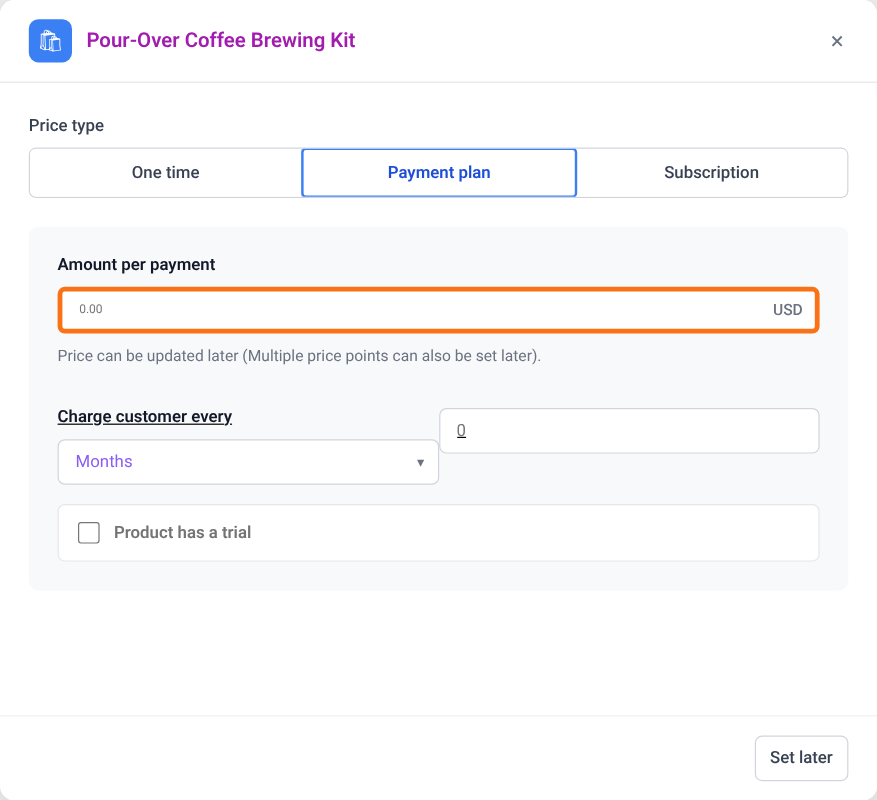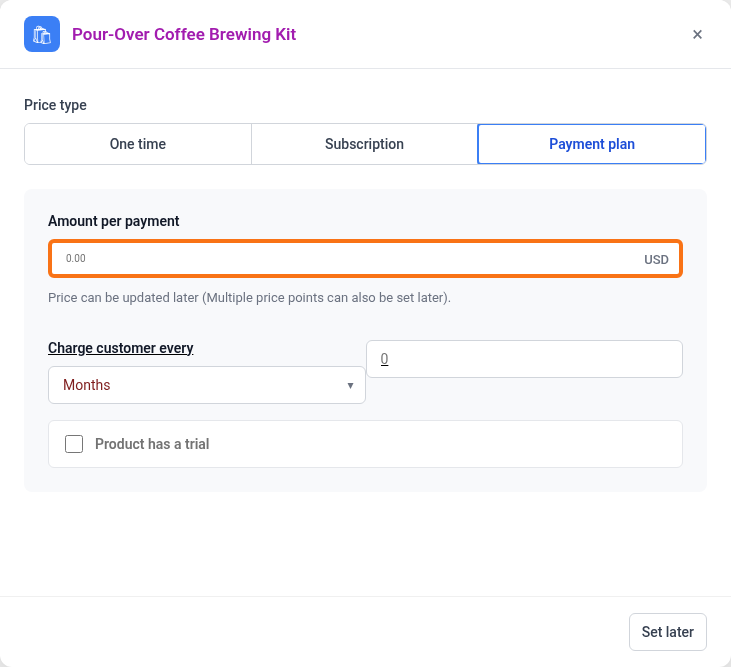--- a/index.html
+++ b/index.html
@@ -195,21 +195,21 @@
     .select-wrapper {
       position: relative;
     }
 
     .frequency-select {
       width: 100%;
       padding: 10px 20px 10px 14px;
       border: 1px solid #d1d5db;
       border-radius: 6px;
       font-size: 14px;
-      color: #7f1d1d;
+      color: #8b5cf6;
       background: #ffffff;
       appearance: none;
       cursor: pointer;
       outline: none;
     }
 
     .select-chevron {
       position: absolute;
       right: 12px;
       top: 50%;
@@ -301,22 +301,22 @@
         <span>×</span>
       </button>
     </div>
 
     <div class="modal-body">
 
       <div class="price-type-section">
         <div class="section-label">Price type</div>
         <div class="price-type-tabs">
           <button class="price-tab">One time</button>
+          <button class="price-tab active">Payment plan</button>
           <button class="price-tab">Subscription</button>
-          <button class="price-tab active">Payment plan</button>
         </div>
       </div>
 
       <div class="payment-plan-section">
 
         <div class="field-label">Amount per payment</div>
         <div class="amount-input-wrapper">
           <input type="text" class="amount-input" placeholder="0.00" style="">
           <span class="currency-label">USD</span>
         </div>

